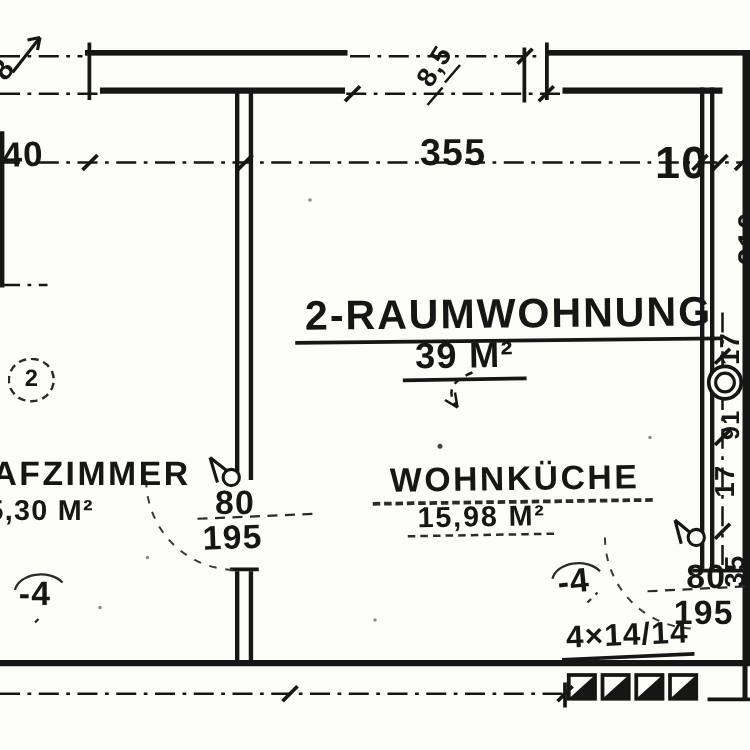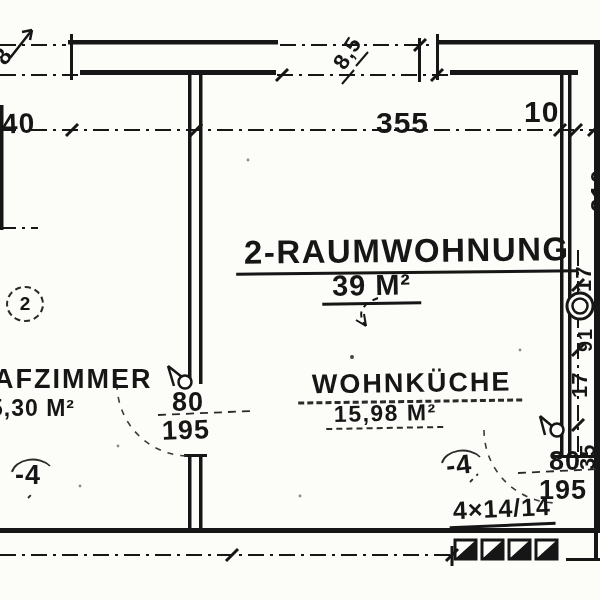--- a/index.html
+++ b/index.html
@@ -156,22 +156,22 @@
       <circle cx="352" cy="357" r="2" fill="#444"></circle>
       <circle cx="80" cy="486" r="1.4"></circle>
       <circle cx="300" cy="496" r="1.4"></circle>
       <circle cx="118" cy="446" r="1.4"></circle>
       <circle cx="520" cy="350" r="1.4"></circle>
       <circle cx="248" cy="160" r="1.4"></circle>
     </g>
   </svg>
 
   <div class="lbl" style="left:2px;top:110px;font-size:28px;transform:rotate(-2deg);">40</div>
-  <div class="lbl" style="left:336px;top:108px;font-size:30px;margin-left:40px;">355</div>
-  <div class="lbl" style="left:524px;top:97px;font-size:30px;">10</div>
+  <div class="lbl" style="left:336px;top:108px;font-size:30px;">355</div>
+  <div class="lbl" style="left:524px;top:112px;font-size:36px;">10</div>
 
   <div class="lbl u-solid" style="left:236px;top:234px;font-size:33px;letter-spacing:1.5px;transform:rotate(-0.6deg);">2-RAUMWOHNUNG</div>
   <div class="lbl u-solid-thin" style="left:322px;top:271px;font-size:29px;transform:rotate(-1deg);">39 M²</div>
 
   <div class="lbl" style="left:-6px;top:366px;font-size:27px;letter-spacing:2px;">AFZIMMER</div>
   <div class="lbl" style="left:-10px;top:397px;font-size:23px;">5,30 M²</div>
   <div class="lbl u-dash" style="left:298px;top:370px;font-size:27px;letter-spacing:2px;transform:rotate(-0.8deg);">WOHNKÜCHE</div>
   <div class="lbl u-dash-thin" style="left:326px;top:402px;font-size:23px;letter-spacing:1.5px;transform:rotate(-1deg);">15,98 M²</div>
 
   <div class="lbl" style="left:172px;top:389px;font-size:27px;">80</div>

